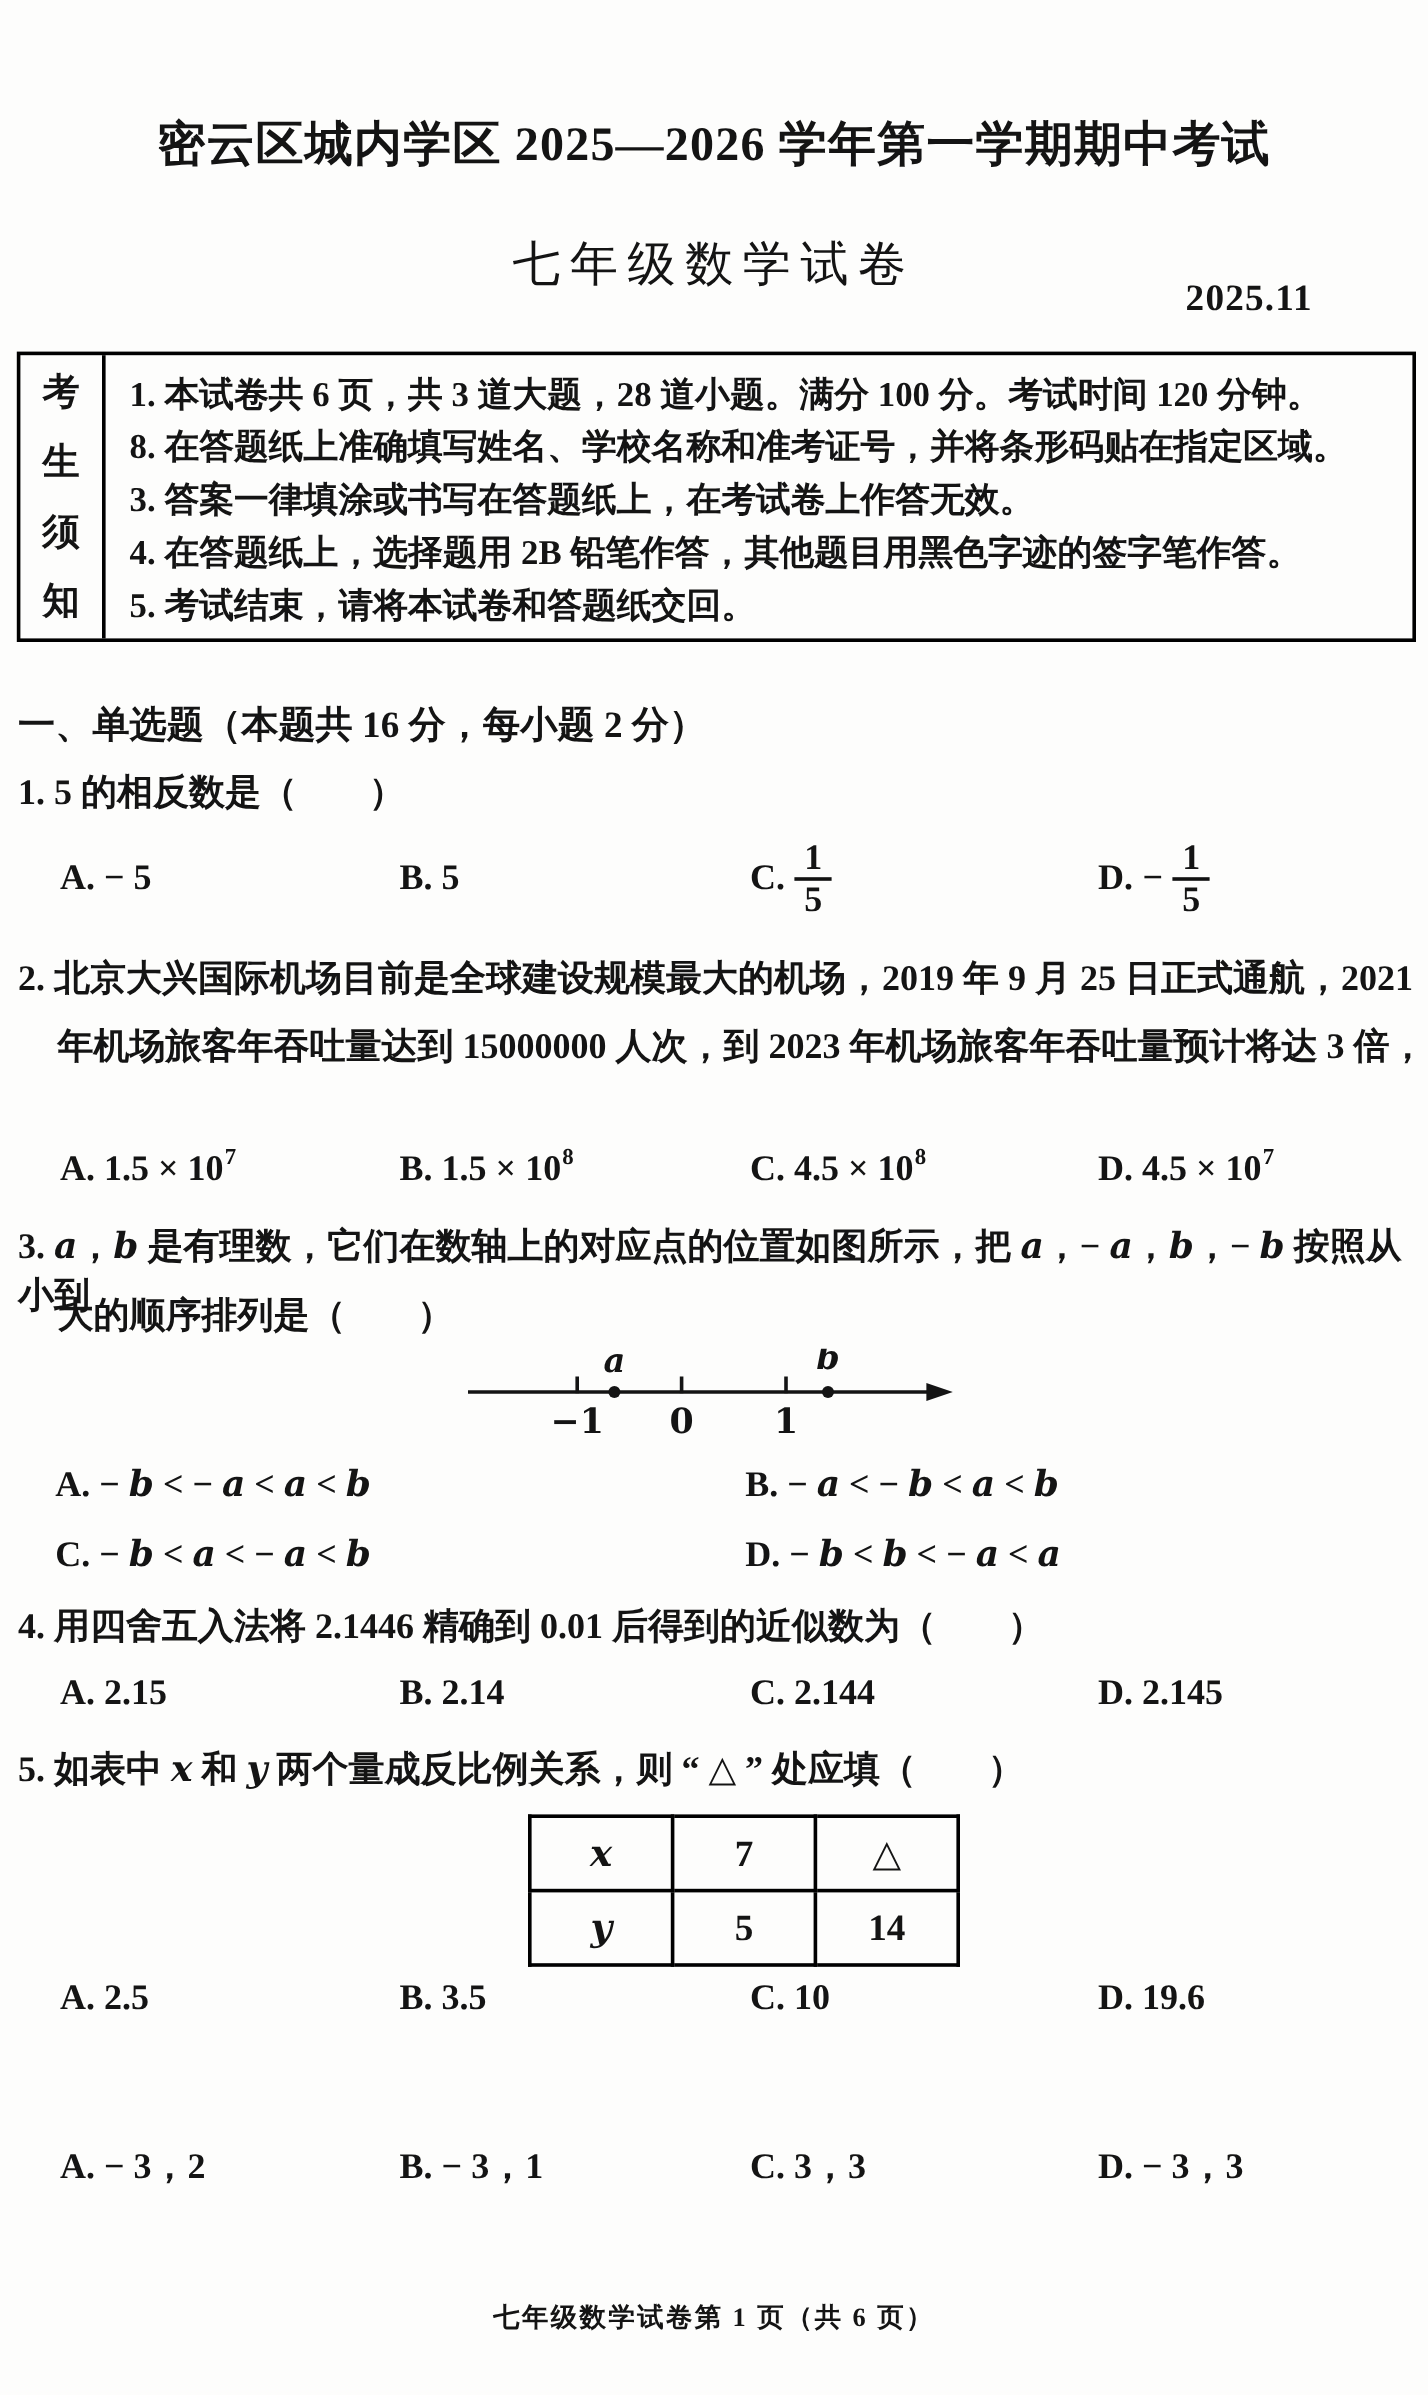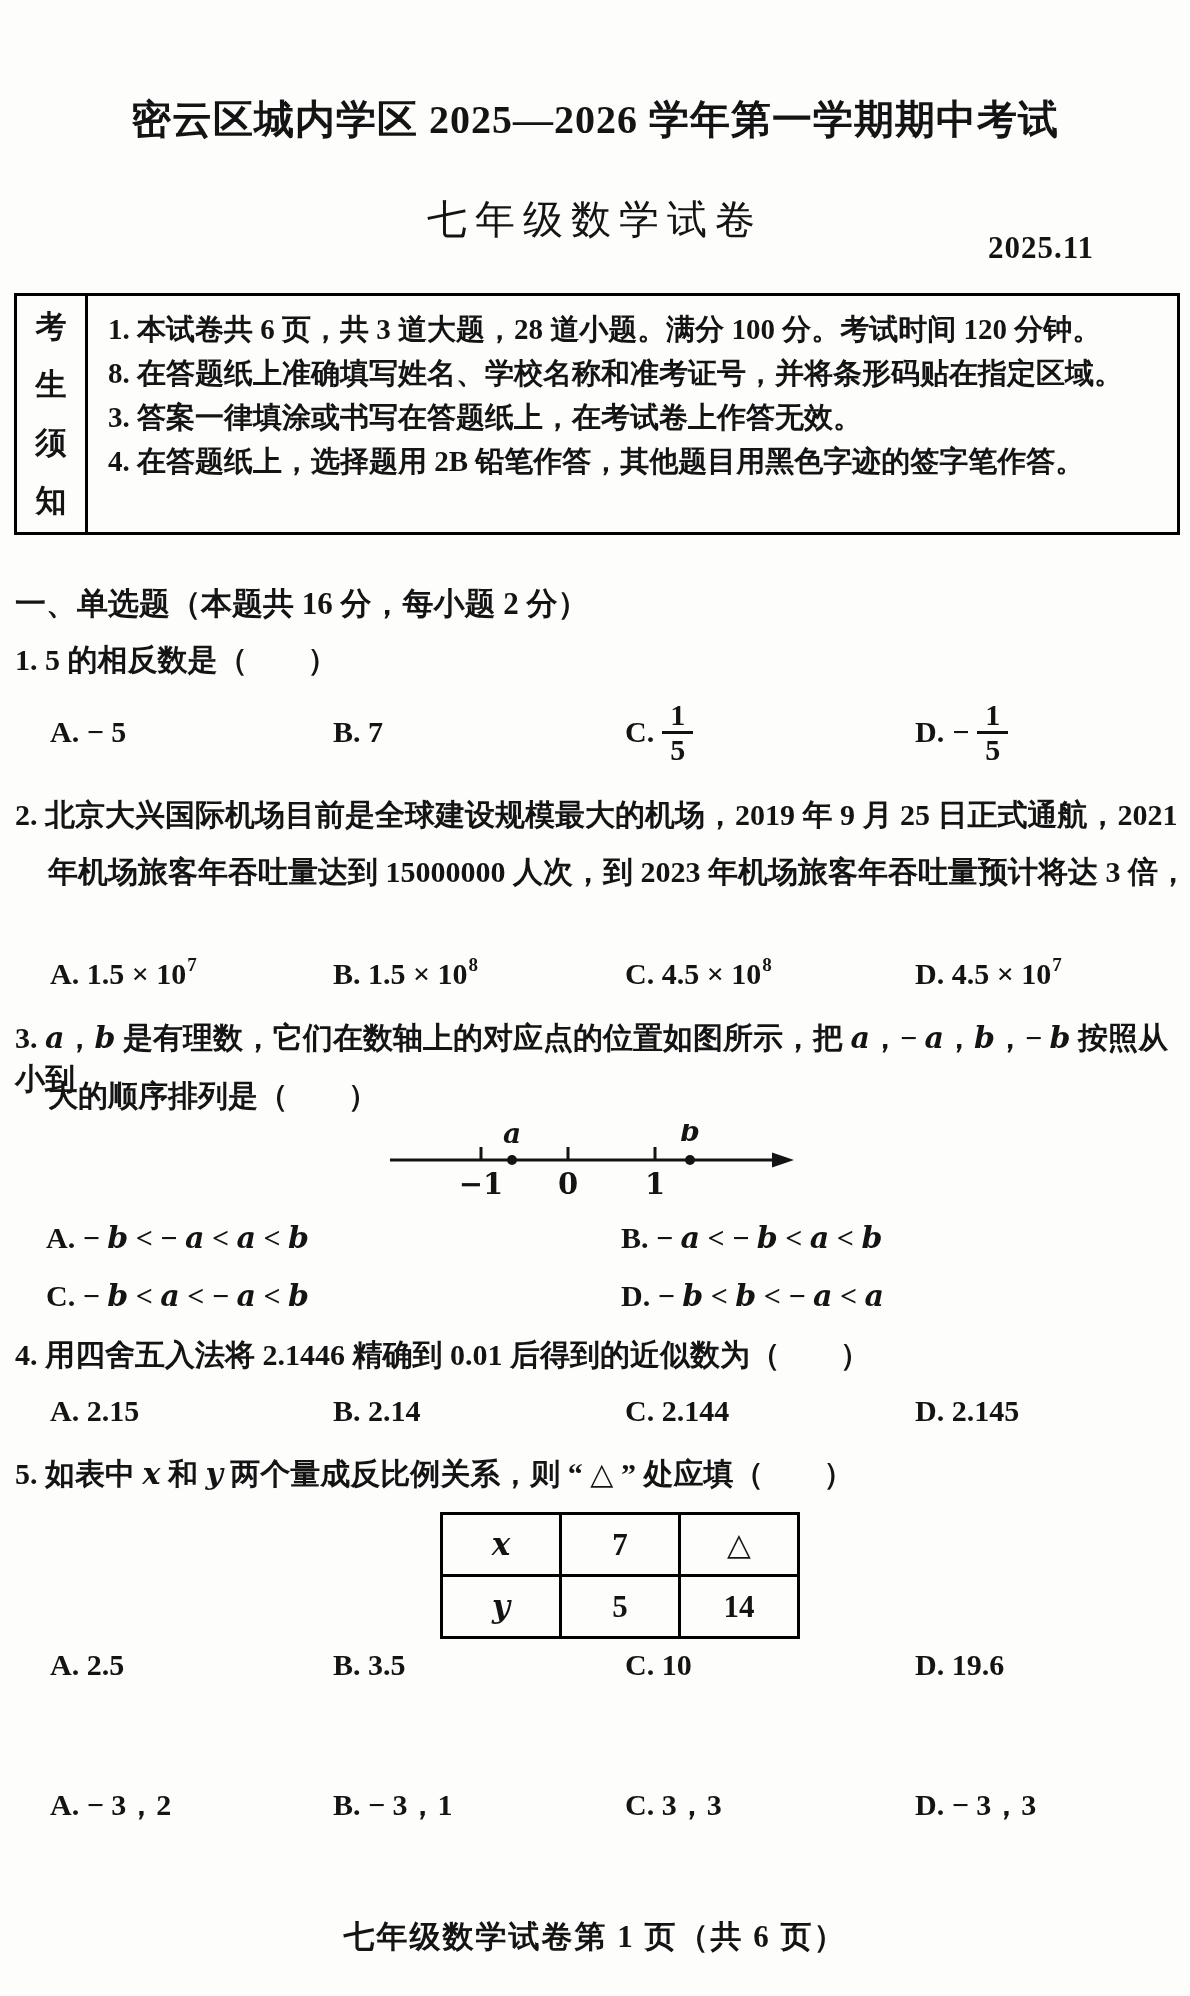--- a/index.html
+++ b/index.html
@@ -25,21 +25,21 @@
   .fracrow{height:88px;}
   .fracrow .opt{display:flex;align-items:center;height:88px;}
   .frac{display:inline-flex;flex-direction:column;align-items:center;margin-left:8px;line-height:1.05;}
   .fnum{display:block;padding:0 8px;border-bottom:3px solid #111;}
   .fden{display:block;}
   .mi{font-family:"DejaVu Serif","Liberation Serif",serif;font-style:italic;}
   .sup{font-size:19px;position:relative;top:-13px;margin-left:1px;}
   .qtable{border-collapse:collapse;}
   .qtable td{width:114px;height:57px;border:3px solid #000;text-align:center;font-size:31px;font-weight:600;}
   .figure{top:1124px;left:386px;}
-  .footer{top:1916px;left:0;width:100%;text-align:center;font-size:31px;letter-spacing:2px;}
+  .footer{top:1916px;left:0;width:100%;text-align:center;font-size:22px;letter-spacing:2px;}
   svg text{font-family:"DejaVu Serif","Liberation Serif",serif;fill:#141414;}
 </style>
 </head>
 <body>
 
 <div class="page">
 
   <div class="abs t1">密云区城内学区 2025—2026 学年第一学期期中考试</div>
   <div class="abs t2">七年级数学试卷</div>
   <div class="abs date">2025.11</div>
@@ -49,29 +49,30 @@
       <div>考</div>
       <div>生</div>
       <div>须</div>
       <div>知</div>
     </div>
     <div class="notice-list">
       <div>1. 本试卷共 6 页，共 3 道大题，28 道小题。满分 100 分。考试时间 120 分钟。</div>
       <div>8. 在答题纸上准确填写姓名、学校名称和准考证号，并将条形码贴在指定区域。</div>
       <div>3. 答案一律填涂或书写在答题纸上，在考试卷上作答无效。</div>
       <div>4. 在答题纸上，选择题用 2B 铅笔作答，其他题目用黑色字迹的签字笔作答。</div>
+      <div>5. 考试结束，请将本试卷和答题纸交回。</div>
     </div>
   </div>
 
   <div class="abs heading">一、单选题（本题共 16 分，每小题 2 分）</div>
 
   <div class="abs q" style="top:640px;left:15px;">1. 5 的相反数是（　　）</div>
   <div class="abs optrow fracrow" style="top:688px;">
     <span class="opt o1">A. − 5</span>
-    <span class="opt o2">B. 7</span>
+    <span class="opt o2">B. 5</span>
     <span class="opt o3">
       <span>C.</span>
       <span class="frac">
         <span class="fnum">1</span>
         <span class="fden">5</span>
       </span>
     </span>
     <span class="opt o4">
       <span>D.</span>
       <span style="margin-left:8px;">−</span>

